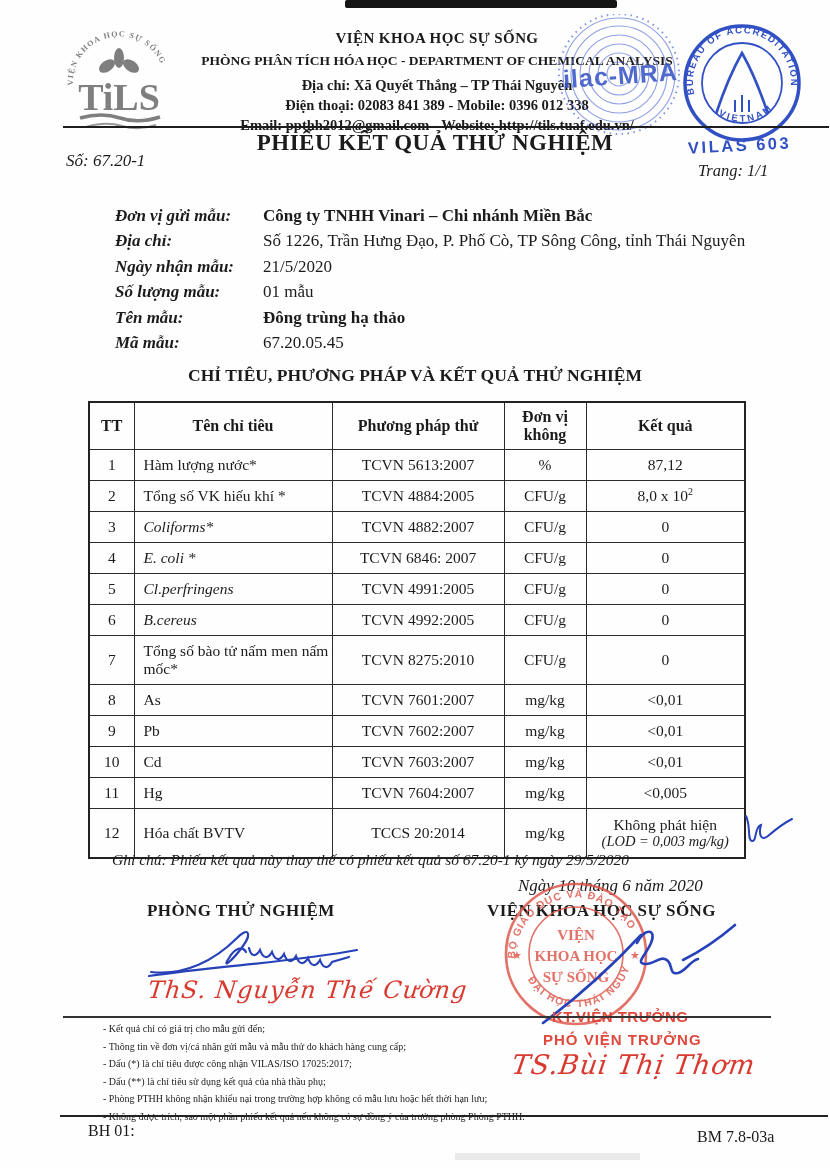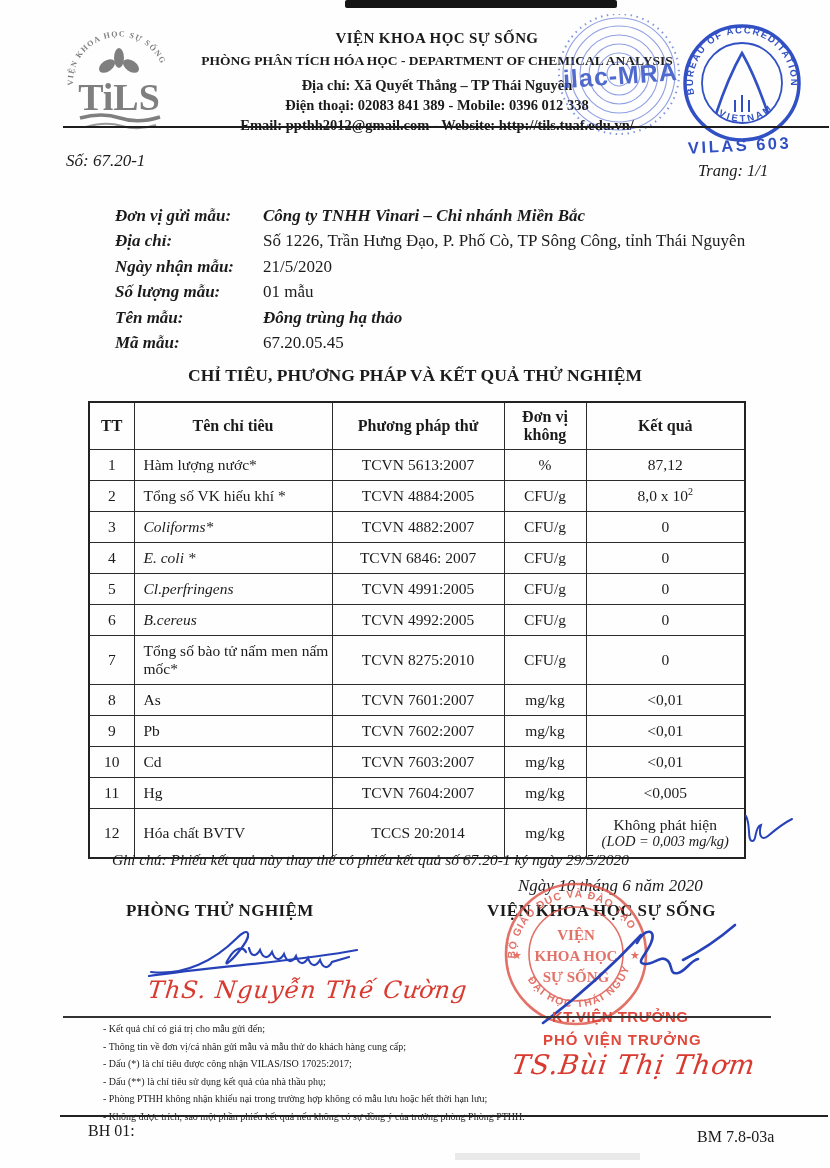--- a/index.html
+++ b/index.html
@@ -3,21 +3,21 @@
 <meta charset="utf-8">
 <style>
   html,body { margin:0; padding:0; background:#9a9a9a; }
   #page {
     position:relative; width:830px; height:1168px; margin:0 auto;
     background:#fefefe; overflow:hidden;
     font-family:"Liberation Serif", serif; color:#1b1b1b;
   }
   .abs { position:absolute; }
   .it { font-style:italic; }
-  .b { font-weight:bold;font-style:italic; }
+  .b { font-weight:bold; }
 
   
   #top-bar { left:345px; top:0; width:272px; height:8px; background:#151515; border-radius:2px; }
   #bottom-bar { left:455px; top:1153px; width:185px; height:7px; background:#e9e9e9; }
 
   
   #header-block { left:192px; top:30px; width:490px; text-align:center; }
   .h-org  { font-size:15px; font-weight:bold; letter-spacing:.4px; margin-bottom:6px; }
   .h-dept { font-size:13.5px; font-weight:bold; margin-bottom:8px; }
   .h-line { font-size:14.5px; font-weight:bold; margin-bottom:3px; }
@@ -49,21 +49,21 @@
   #results-table tr.tall td { height:48px; }
   .c-name { text-align:left !important; padding-left:9px !important; line-height:1.15; }
   sup { font-size:10px; }
   .res2 { font-style:italic; font-size:14.5px; line-height:1.1; }
 
   #note-line { left:112px; top:851px; font-size:15.5px; font-style:italic; }
   #check-squiggle { left:738px; top:810px; }
 
   
   #sig-date { left:518px; top:876px; font-size:17px; font-style:italic; }
-  #left-sig-title { left:126px; top:901px; font-size:17px; font-weight:bold; letter-spacing:.4px;text-align:center; }
+  #left-sig-title { left:147px; top:901px; font-size:17px; font-weight:bold; letter-spacing:.4px;text-align:center; }
   #right-sig-title { left:487px; top:901px; font-size:17px; font-weight:bold; letter-spacing:.4px; }
   #left-signature { left:145px; top:914px; }
   #red-stamp { left:500px; top:878px; }
   #right-signature { left:533px; top:905px; }
   #left-sig-name { left:148px; top:976px; font-size:24px; color:#d93a30; font-style:italic;
     font-family:"DejaVu Serif",serif; transform:skewX(-6deg); letter-spacing:1px; }
   #role-kt { left:552px; top:1008px; font-family:"Liberation Sans",sans-serif; font-size:15px; font-weight:bold; color:#e0483c; letter-spacing:.5px; }
   #role-pho { left:543px; top:1031px; font-family:"Liberation Sans",sans-serif; font-size:15px; font-weight:bold; color:#e0483c; letter-spacing:1px; }
   #right-sig-name { left:512px; top:1049px; font-size:27px; color:#d93a30; font-style:italic;
     font-family:"DejaVu Serif",serif; transform:skewX(-8deg); letter-spacing:1px; }
@@ -138,20 +138,21 @@
     <g stroke="#3150c4" stroke-width="2">
       <line x1="59" y1="80" x2="59" y2="92"></line>
       <line x1="66" y1="75" x2="66" y2="92"></line>
       <line x1="73" y1="80" x2="73" y2="92"></line>
     </g>
   </svg>
   <div id="vilas-text" class="abs">VILAS 603</div>
 
   <div id="header-rule" class="abs"></div>
 
+  <div id="doc-title" class="abs">PHIẾU KẾT QUẢ THỬ NGHIỆM</div>
   <div id="doc-number" class="abs">Số: 67.20-1</div>
   <div id="doc-page" class="abs">Trang: 1/1</div>
 
   <div id="sample-info" class="abs">
       <div class="si-row"><span class="si-label">Đơn vị gửi mẫu:</span><span class="si-val b">Công ty TNHH Vinari – Chi nhánh Miền Bắc</span></div>
       <div class="si-row"><span class="si-label">Địa chỉ:</span><span class="si-val">Số 1226, Trần Hưng Đạo, P. Phố Cò, TP Sông Công, tỉnh Thái Nguyên</span></div>
       <div class="si-row"><span class="si-label">Ngày nhận mẫu:</span><span class="si-val">21/5/2020</span></div>
       <div class="si-row"><span class="si-label">Số lượng mẫu:</span><span class="si-val">01 mẫu</span></div>
       <div class="si-row"><span class="si-label">Tên mẫu:</span><span class="si-val b">Đông trùng hạ thảo</span></div>
       <div class="si-row"><span class="si-label">Mã mẫu:</span><span class="si-val">67.20.05.45</span></div>

